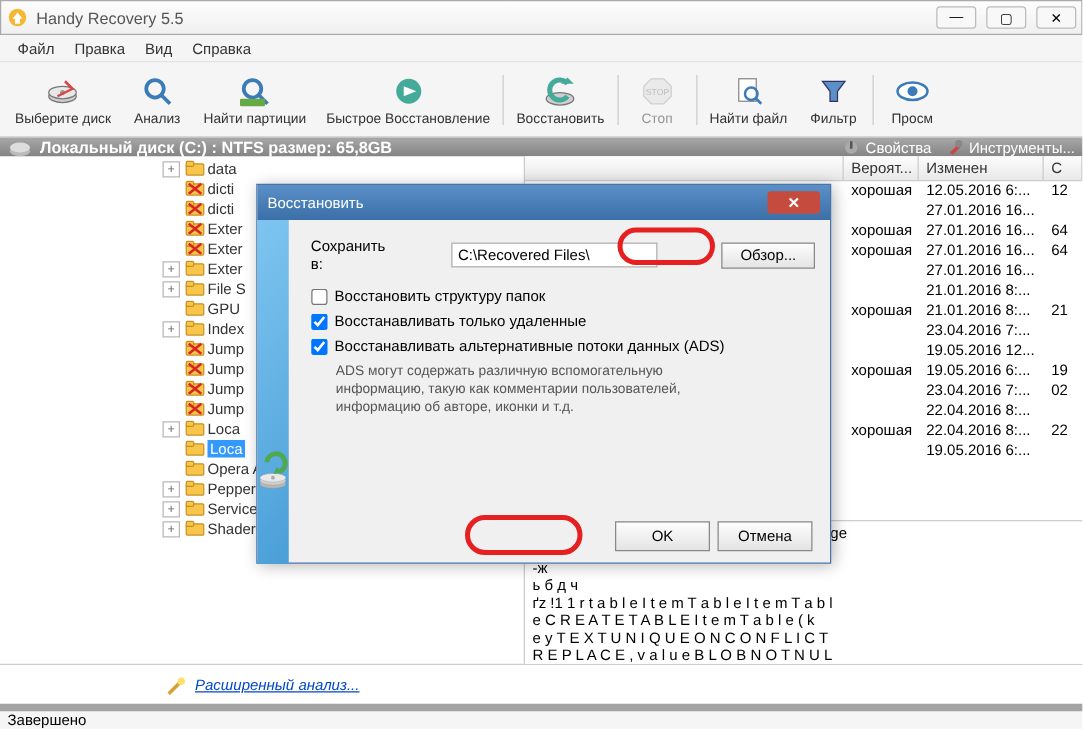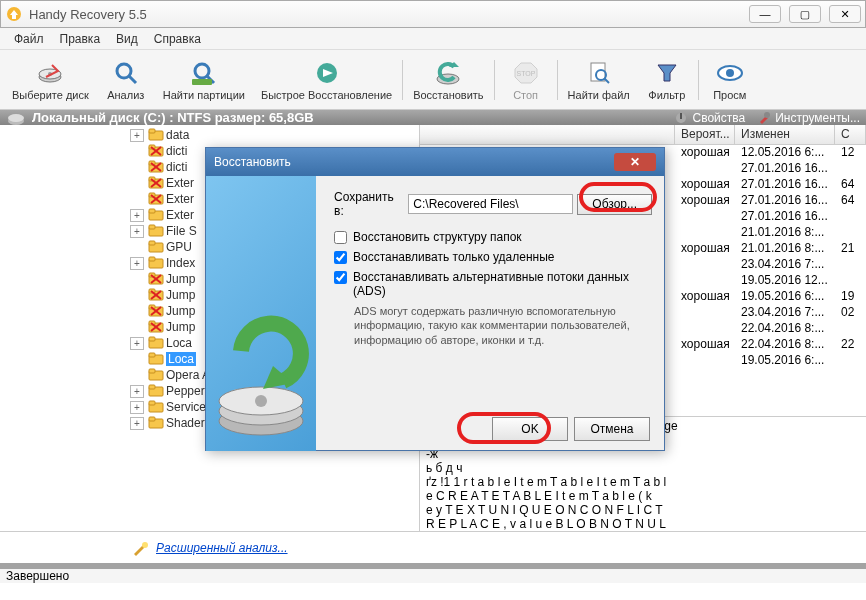--- a/index.html
+++ b/index.html
@@ -48,21 +48,21 @@
 .adv-bar a { color: #0046cc; font-style: italic; text-decoration: underline; cursor: pointer; font-size:12px;}
 
 .status-bar { height: 20px; background: #f5f5f5; border-top: 6px solid #a3a3a3; display: flex; align-items: center; padding: 0 6px; font-size:12px;}
 
 .dialog { position: absolute; left: 205px; top: 147px; width: 460px; height: 304px; background: #f0f0f0; border: 1px solid #4a74a8; box-shadow: 2px 2px 12px rgba(0,0,0,0.3); }
 .dialog-title { height: 28px; background: linear-gradient(#5a8fc8, #3a6fa8); color: #fff; display: flex; align-items: center; padding: 0 8px; font-size: 12px; }
 .dialog-title .dlg-close { margin-left: auto; width: 42px; height: 18px; background: #c54b3f; border-radius: 3px; display: flex; align-items: center; justify-content: center; color:#fff; cursor:pointer; font-weight:bold; font-size:12px;}
 .dialog-body { display: flex; height: 275px; }
 .dialog-left { width: 110px; background: linear-gradient(135deg, #7ec5f0, #4a9fd8); position: relative; overflow:hidden; display:flex; align-items:flex-end; justify-content:center; padding-bottom:10px;}
 .dialog-right { flex: 1; padding: 14px 12px 8px 18px; position: relative; }
-.dlg-row { display: flex; align-items: center; margin-bottom: 12px; }
+.dlg-row { display: flex; align-items: center; margin-bottom: 12px; gap: 47px; }
 .dlg-row label { font-size: 12px; margin-right: 6px; }
 .dlg-row input[type=text] { flex: 1; height: 20px; border: 1px solid #aaa; padding: 0 4px; font-size:12px;}
 .browse-btn { height: 21px; padding: 0 14px; border: 1px solid #888; background: linear-gradient(#fdfdfd,#e4e4e4); margin-left: 4px; cursor:pointer; font-size:12px;}
 .red-oval { position: absolute; border: 4px solid #e62020; border-radius: 16px; pointer-events: none; }
 .check-row { display: flex; align-items: flex-start; margin: 6px 0; font-size: 12px; }
 .check-row input { margin-right: 6px; margin-top:1px;}
 .ads-note { font-size: 11px; color: #555; margin-left: 20px; margin-top: 2px; line-height: 1.3; max-width:280px;}
 .dlg-buttons { position: absolute; bottom: 10px; right: 14px; display: flex; gap: 6px; }
 .dlg-buttons button { width: 76px; height: 24px; border: 1px solid #888; background: linear-gradient(#fdfdfd,#e4e4e4); cursor: pointer; font-size:12px;}
 

